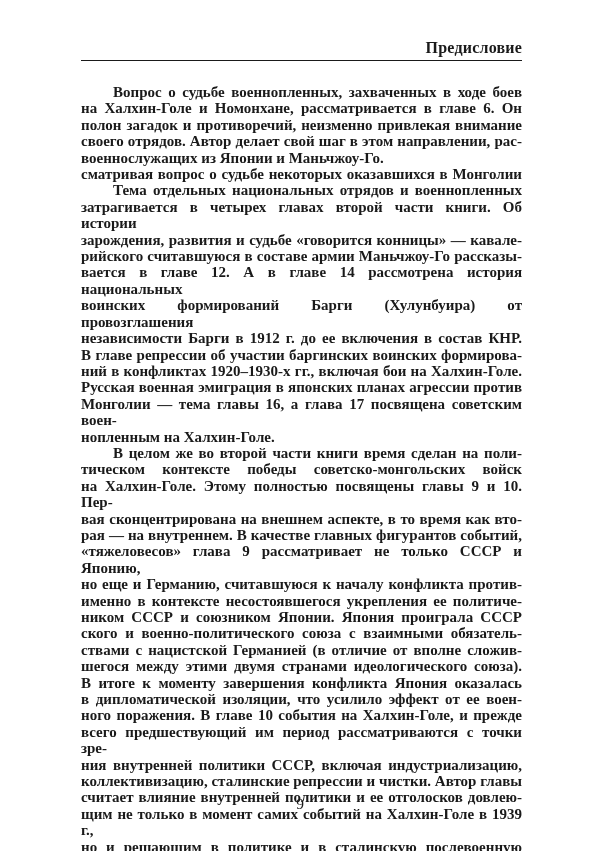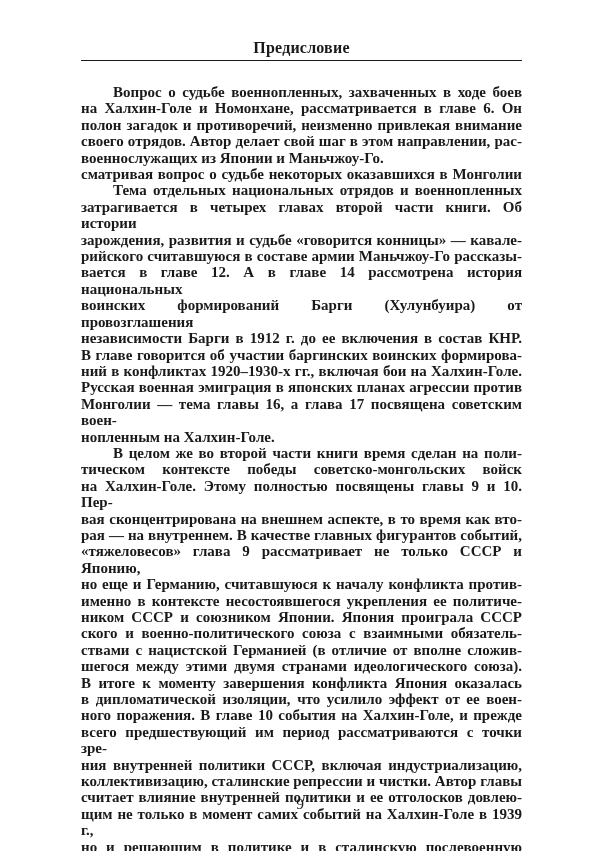--- a/index.html
+++ b/index.html
@@ -13,21 +13,21 @@
     height: 851px;
     background: #ffffff;
     color: #1a1a1a;
     font-family: "Liberation Serif", "DejaVu Serif", serif;
     box-sizing: border-box;
     padding: 0 78px 0 81px;
     overflow: hidden;
   }
   .running-head {
     padding-top: 38px;
-    text-align: center;
+    text-align: right;
     font-weight: bold;
     font-size: 16px;
     line-height: 19px;
     letter-spacing: 0.2px;
   }
   .head-rule {
     margin-top: 3px;
     height: 0;
     border: none;
     border-top: 1.6px solid #1a1a1a;
@@ -81,21 +81,21 @@
         <span class="line">сматривая вопрос о судьбе некоторых оказавшихся в Монголии</span>
       </p>
       <p class="para">
         <span class="line first">Тема отдельных национальных отрядов и военнопленных</span>
         <span class="line">затрагивается в четырех главах второй части книги. Об истории</span>
         <span class="line">зарождения, развития и судьбе «говорится конницы» — кавале-</span>
         <span class="line">рийского считавшуюся в составе армии Маньчжоу-Го рассказы-</span>
         <span class="line">вается в главе 12. А в главе 14 рассмотрена история национальных</span>
         <span class="line">воинских формирований Барги (Хулунбуира) от провозглашения</span>
         <span class="line">независимости Барги в 1912 г. до ее включения в состав КНР.</span>
-        <span class="line">В главе говорится об участии баргинских воинских формирова-</span>
+        <span class="line">В главе репрессии об участии баргинских воинских формирова-</span>
         <span class="line">ний в конфликтах 1920–1930-х гг., включая бои на Халхин-Голе.</span>
         <span class="line">Русская военная эмиграция в японских планах агрессии против</span>
         <span class="line">Монголии — тема главы 16, а глава 17 посвящена советским воен-</span>
         <span class="line last">нопленным на Халхин-Голе.</span>
       </p>
       <p class="para">
         <span class="line first">В целом же во второй части книги время сделан на поли-</span>
         <span class="line">тическом контексте победы советско-монгольских войск</span>
         <span class="line">на Халхин-Голе. Этому полностью посвящены главы 9 и 10. Пер-</span>
         <span class="line">вая сконцентрирована на внешнем аспекте, в то время как вто-</span>

